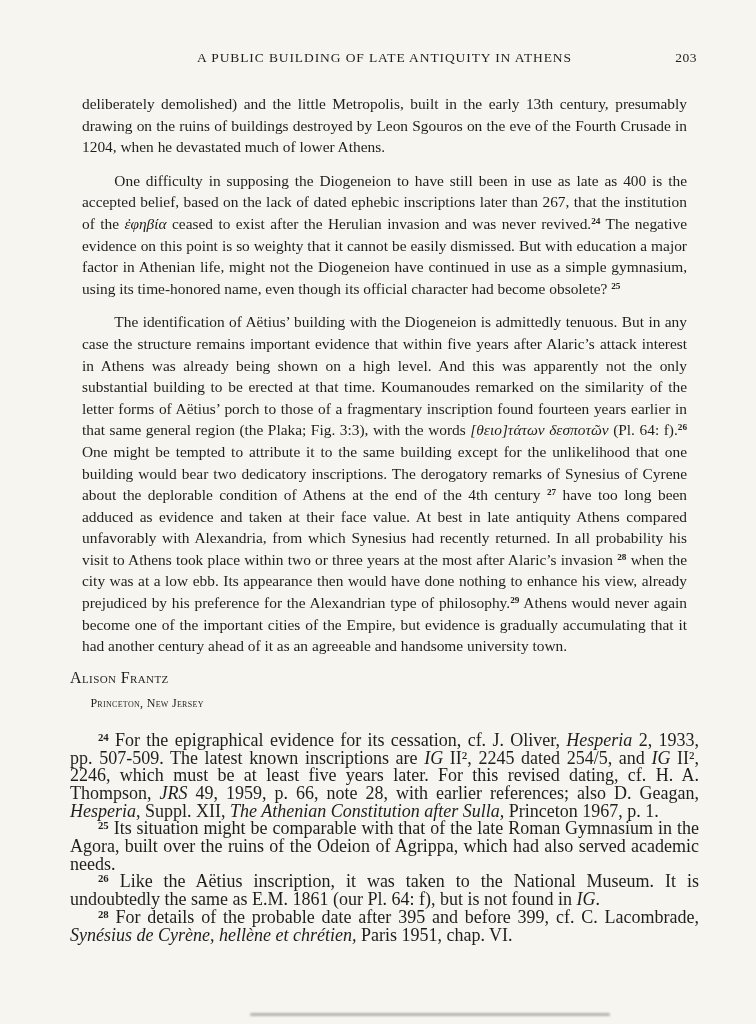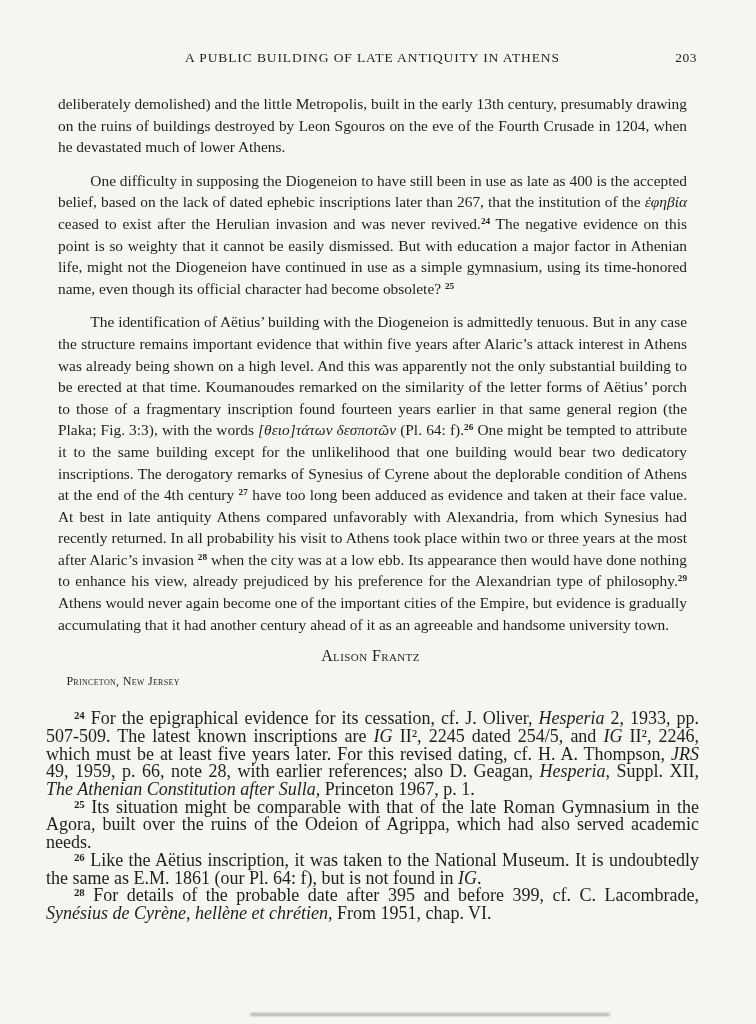--- a/index.html
+++ b/index.html
@@ -7,21 +7,21 @@
     width: 756px; height: 1024px;
     background: #f6f5f0;
     overflow: hidden;
     font-family: "Liberation Serif", "DejaVu Serif", serif;
     color: #201e1b;
   }
   .page {
     position: relative;
     width: 756px; height: 1024px;
     box-sizing: border-box;
-    padding: 50px 57px 0 46px;
+    padding: 50px 57px 0 70px;
   }
   .running-header {
     position: relative;
     text-align: center;
     font-size: 13.5px;
     letter-spacing: 0.9px;
     margin-bottom: 27px;
     white-space: nowrap;
   }
   .page-number {
@@ -39,21 +39,21 @@
   .para.noindent { text-indent: 0; }
   .run-i { font-style: italic; }
   .run-sup {
     font-size: 0.6em;
     vertical-align: 0.5em;
     line-height: 0;
     letter-spacing: 0;
     font-weight: bold;
   }
   .signature {
-    text-align: center;
+    text-align: left;
     font-variant: small-caps;
     font-size: 16px;
     letter-spacing: 0.4px;
     margin-top: 5px;
     padding-right: 4px;
   }
   .affiliation {
     font-variant: small-caps;
     font-size: 12px;
     letter-spacing: 0.3px;
@@ -92,17 +92,17 @@
     <p class="para"><span>The identification of Aëtius’ building with the Diogeneion is admittedly tenuous. But in any case the structure remains important evidence that within five years after Alaric’s attack interest in Athens was already being shown on a high level. And this was apparently not the only substantial building to be erected at that time. Koumanoudes remarked on the similarity of the letter forms of Aëtius’ porch to those of a fragmentary inscription found fourteen years earlier in that same general region (the Plaka; Fig. 3:3), with the words </span><span class="run-i">[θειο]τάτων δεσποτῶν</span><span> (Pl. 64: f).</span><span class="run-sup">26</span><span> One might be tempted to attribute it to the same building except for the unlikelihood that one building would bear two dedicatory inscriptions. The derogatory remarks of Synesius of Cyrene about the deplorable condition of Athens at the end of the 4th century </span><span class="run-sup">27</span><span> have too long been adduced as evidence and taken at their face value. At best in late antiquity Athens compared unfavorably with Alexandria, from which Synesius had recently returned. In all probability his visit to Athens took place within two or three years at the most after Alaric’s invasion </span><span class="run-sup">28</span><span> when the city was at a low ebb. Its appearance then would have done nothing to enhance his view, already prejudiced by his preference for the Alexandrian type of philosophy.</span><span class="run-sup">29</span><span> Athens would never again become one of the important cities of the Empire, but evidence is gradually accumulating that it had another century ahead of it as an agreeable and handsome university town.</span></p>
   </div>
 
   <div class="signature">Alison Frantz</div>
   <div class="affiliation">Princeton, New Jersey</div>
 
   <div class="footnotes">
     <p class="footnote"><span class="run-sup">24</span><span> For the epigraphical evidence for its cessation, cf. J. Oliver, </span><span class="run-i">Hesperia</span><span> 2, 1933, pp. 507-509. The latest known inscriptions are </span><span class="run-i">IG</span><span> II², 2245 dated 254/5, and </span><span class="run-i">IG</span><span> II², 2246, which must be at least five years later. For this revised dating, cf. H. A. Thompson, </span><span class="run-i">JRS</span><span> 49, 1959, p. 66, note 28, with earlier references; also D. Geagan, </span><span class="run-i">Hesperia</span><span>, Suppl. XII, </span><span class="run-i">The Athenian Constitution after Sulla,</span><span> Princeton 1967, p. 1.</span></p>
     <p class="footnote"><span class="run-sup">25</span><span> Its situation might be comparable with that of the late Roman Gymnasium in the Agora, built over the ruins of the Odeion of Agrippa, which had also served academic needs.</span></p>
     <p class="footnote"><span class="run-sup">26</span><span> Like the Aëtius inscription, it was taken to the National Museum. It is undoubtedly the same as E.M. 1861 (our Pl. 64: f), but is not found in </span><span class="run-i">IG</span><span>.</span></p>
-    <p class="footnote"><span class="run-sup">28</span><span> For details of the probable date after 395 and before 399, cf. C. Lacombrade, </span><span class="run-i">Synésius de Cyrène, hellène et chrétien,</span><span> From 1951, chap. VI.</span></p>
+    <p class="footnote"><span class="run-sup">28</span><span> For details of the probable date after 395 and before 399, cf. C. Lacombrade, </span><span class="run-i">Synésius de Cyrène, hellène et chrétien,</span><span> Paris 1951, chap. VI.</span></p>
   </div>
 
   <div class="page-edge-shadow"></div>
 </div>
 
 </body></html>

